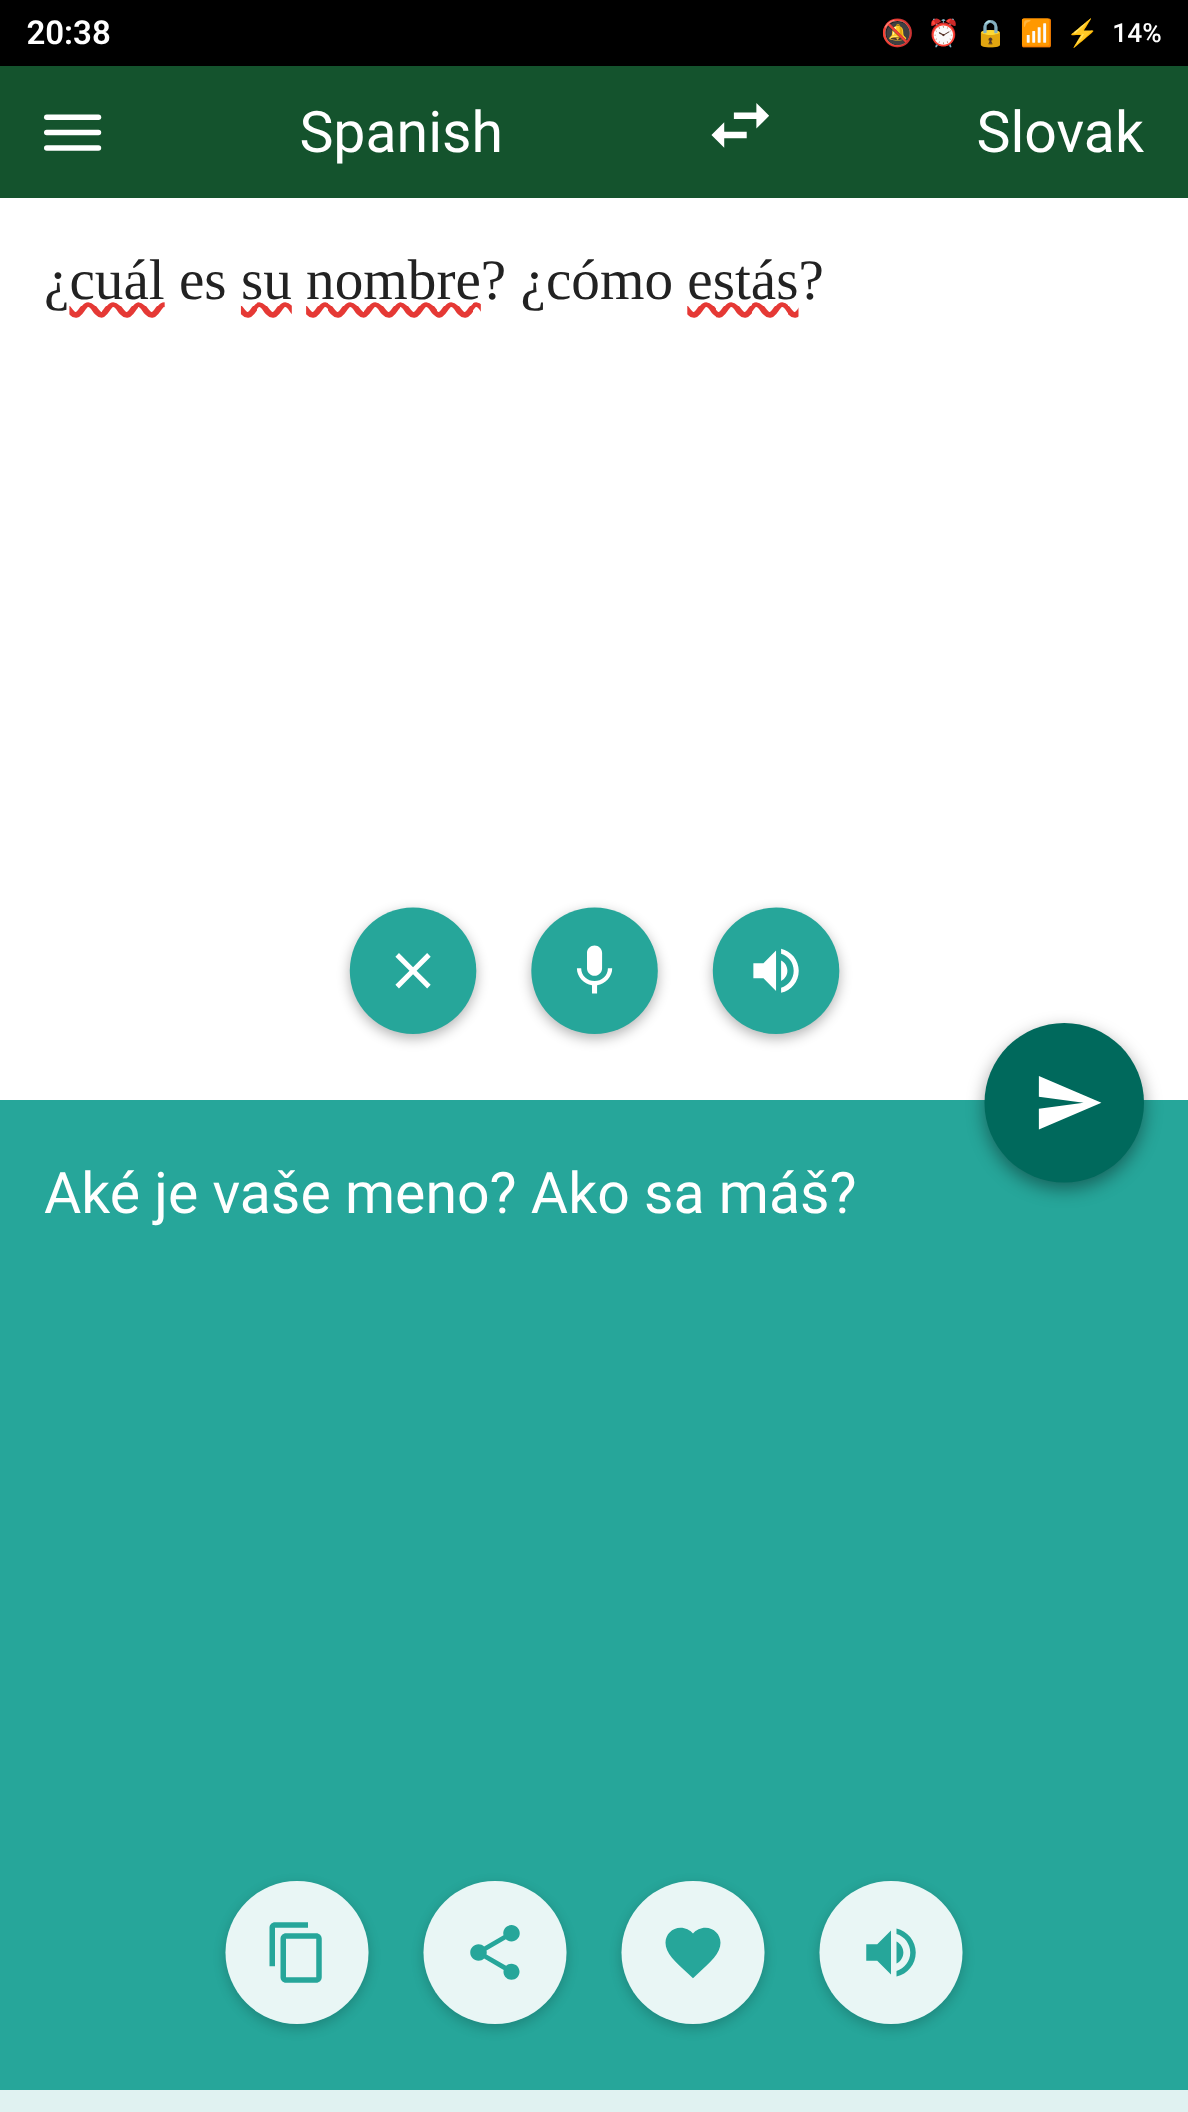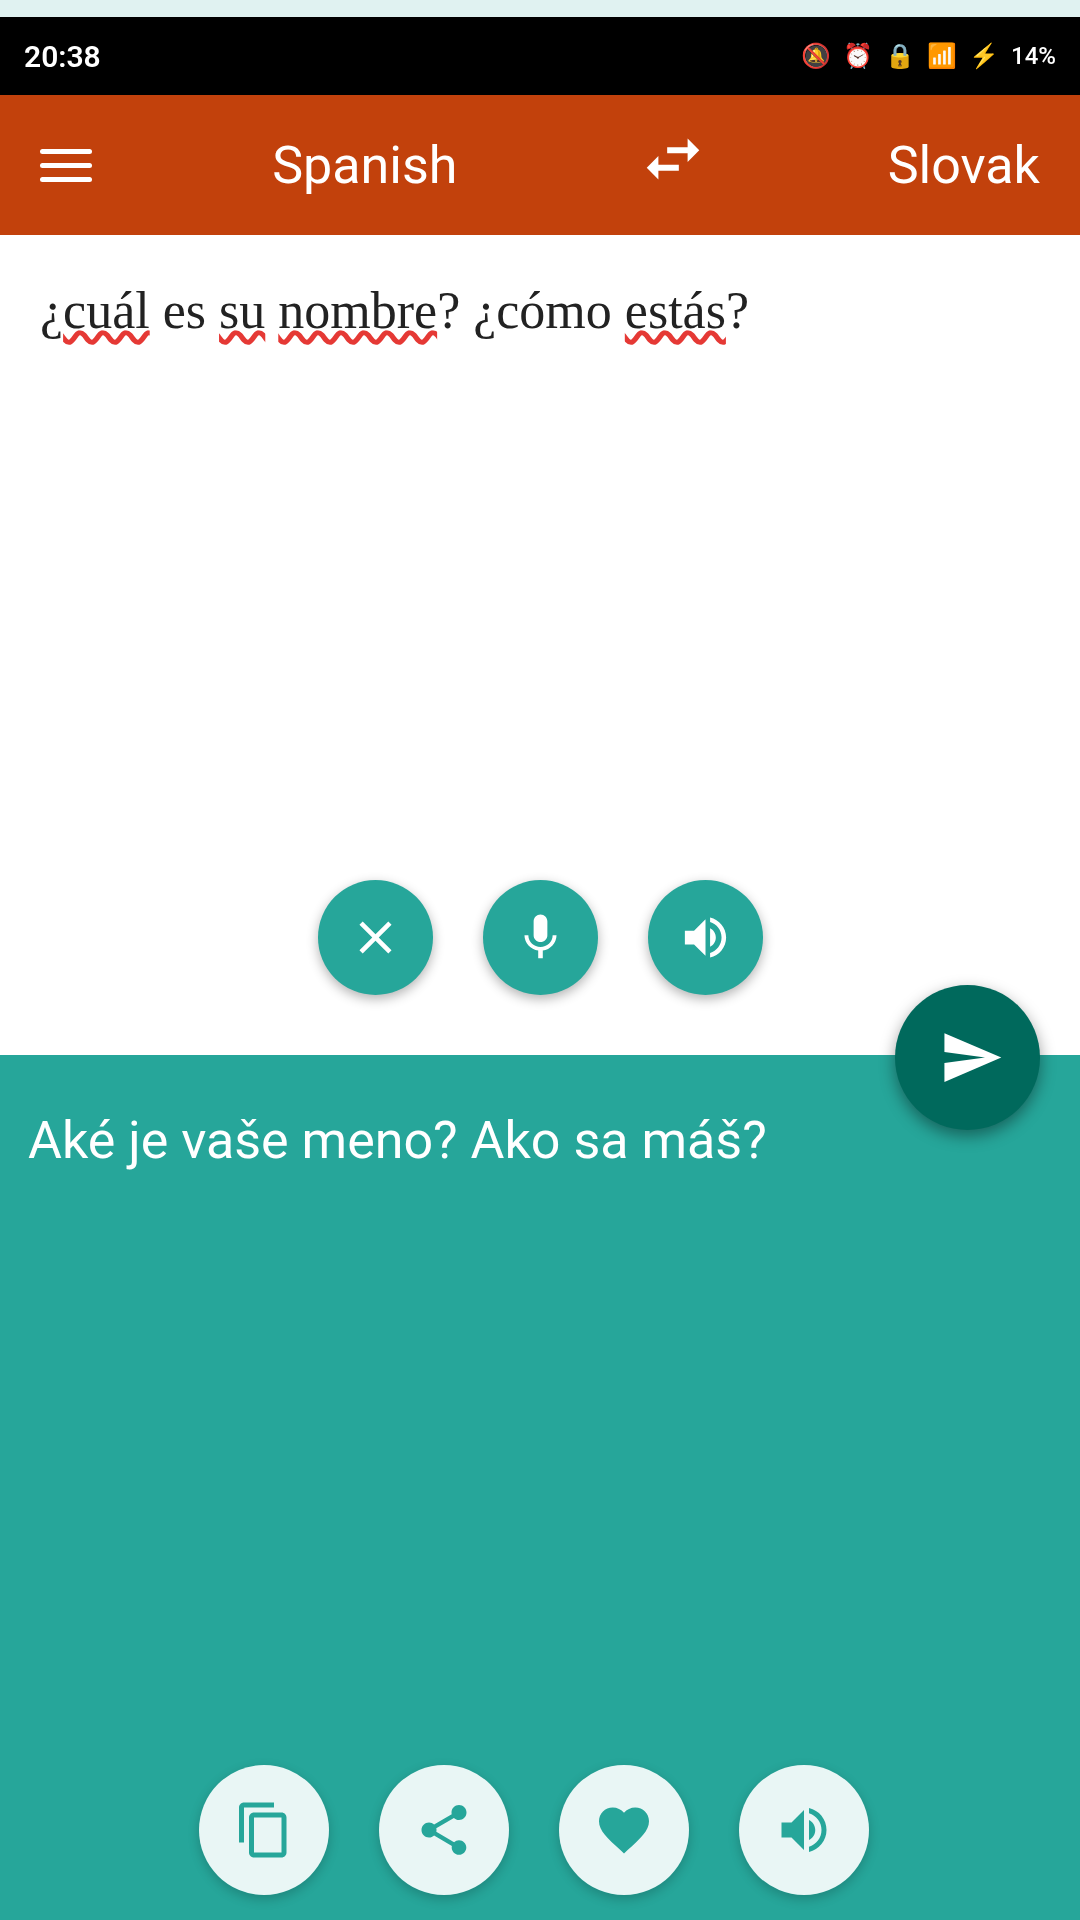--- a/index.html
+++ b/index.html
@@ -13,52 +13,51 @@
       width: 1080px;
       height: 1920px;
       font-family: 'Roboto', Arial, sans-serif;
       background: #e0f2f1;
       overflow: hidden;
     }
 
     
     .status-bar {
       width: 100%;
-      height: 78px;
+      height: 60px;
       background: #000;
       display: flex;
       align-items: center;
       justify-content: space-between;
       padding: 0 24px;
       color: #fff;
       font-size: 28px;
       font-weight: 500;
-      margin-top: 17px;
     }
 
     .status-bar-left {
       font-size: 30px;
       font-weight: 600;
     }
 
     .status-bar-right {
       display: flex;
       align-items: center;
       gap: 12px;
     }
 
     .status-icon {
       font-size: 24px;
     }
 
     
     .nav-bar {
       width: 100%;
-      height: 140px;
-      background: #c2410c;
+      height: 120px;
+      background: #14532d;
       display: flex;
       align-items: center;
       justify-content: space-between;
       padding: 0 40px;
     }
 
     .nav-menu-icon {
       display: flex;
       flex-direction: column;
       gap: 9px;
@@ -178,21 +177,21 @@
       height: 65px;
       fill: #fff;
       margin-left: 8px;
     }
 
     
     .output-section {
       width: 100%;
       background: #26a69a;
       flex: 1;
-      padding: 50px 40px 40px 28px;
+      padding: 50px 40px 40px 40px;
       display: flex;
       flex-direction: column;
       position: relative;
       gap: 25px;
     }
 
     .output-text {
       font-size: 52px;
       color: #fff;
       line-height: 1.4;

